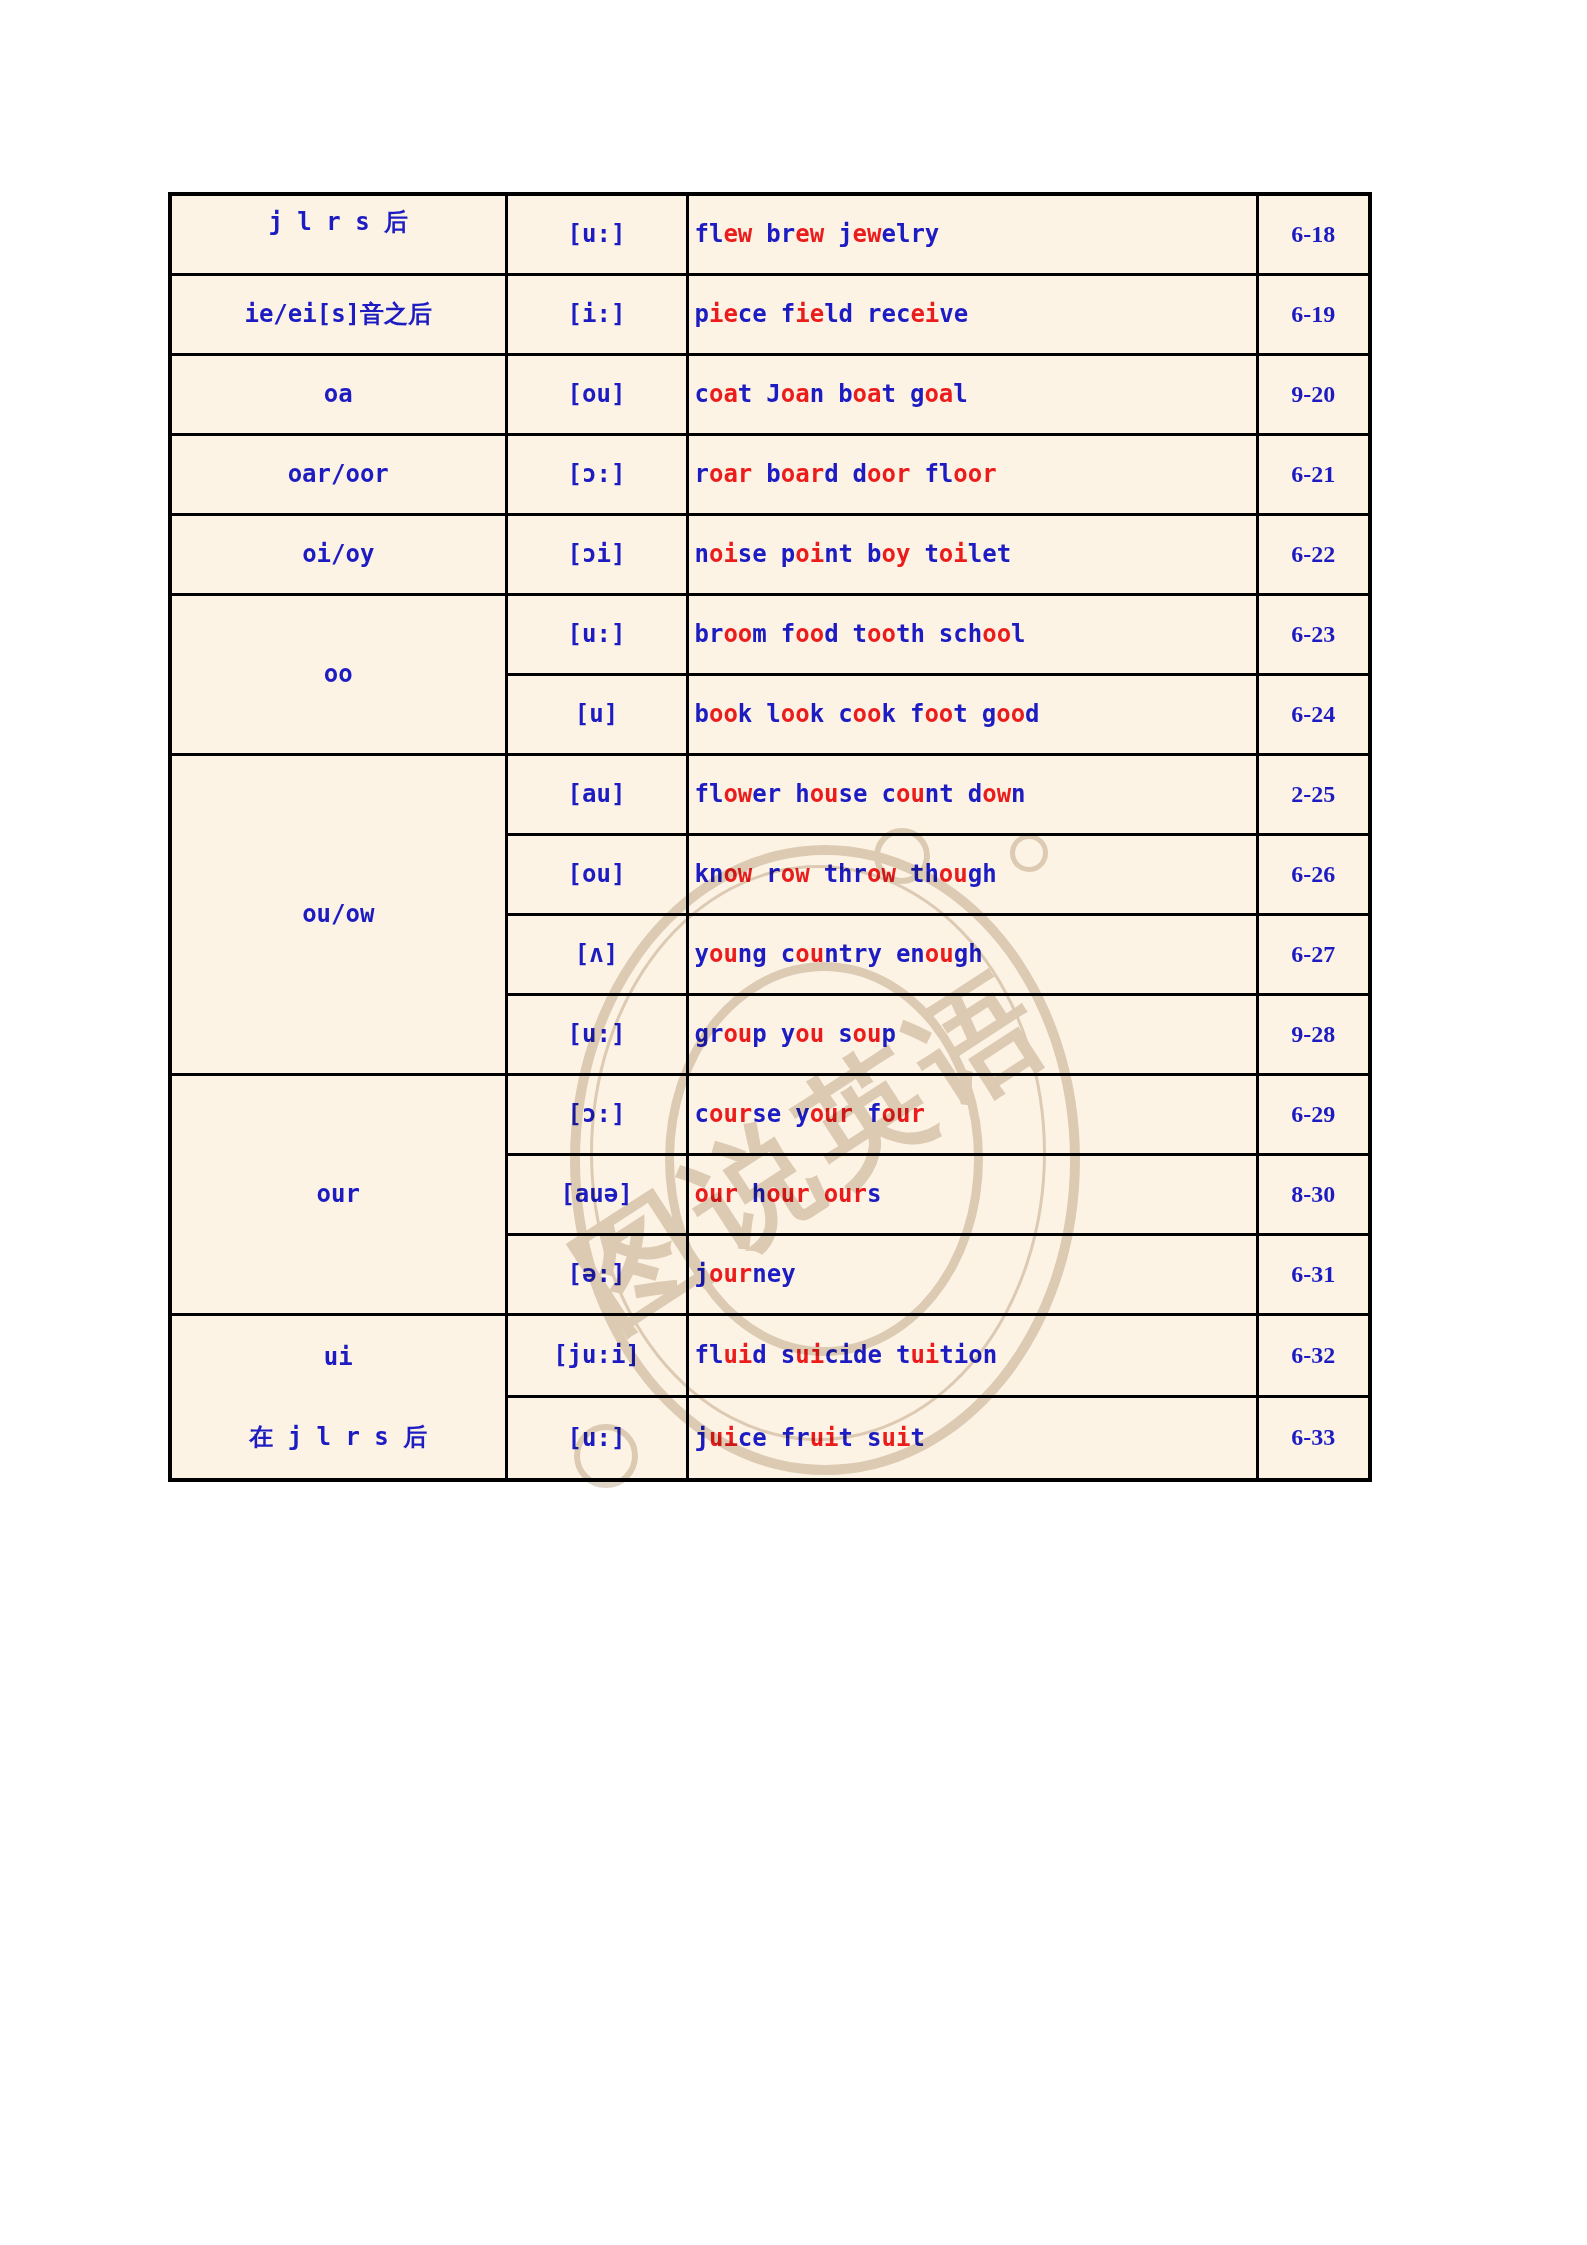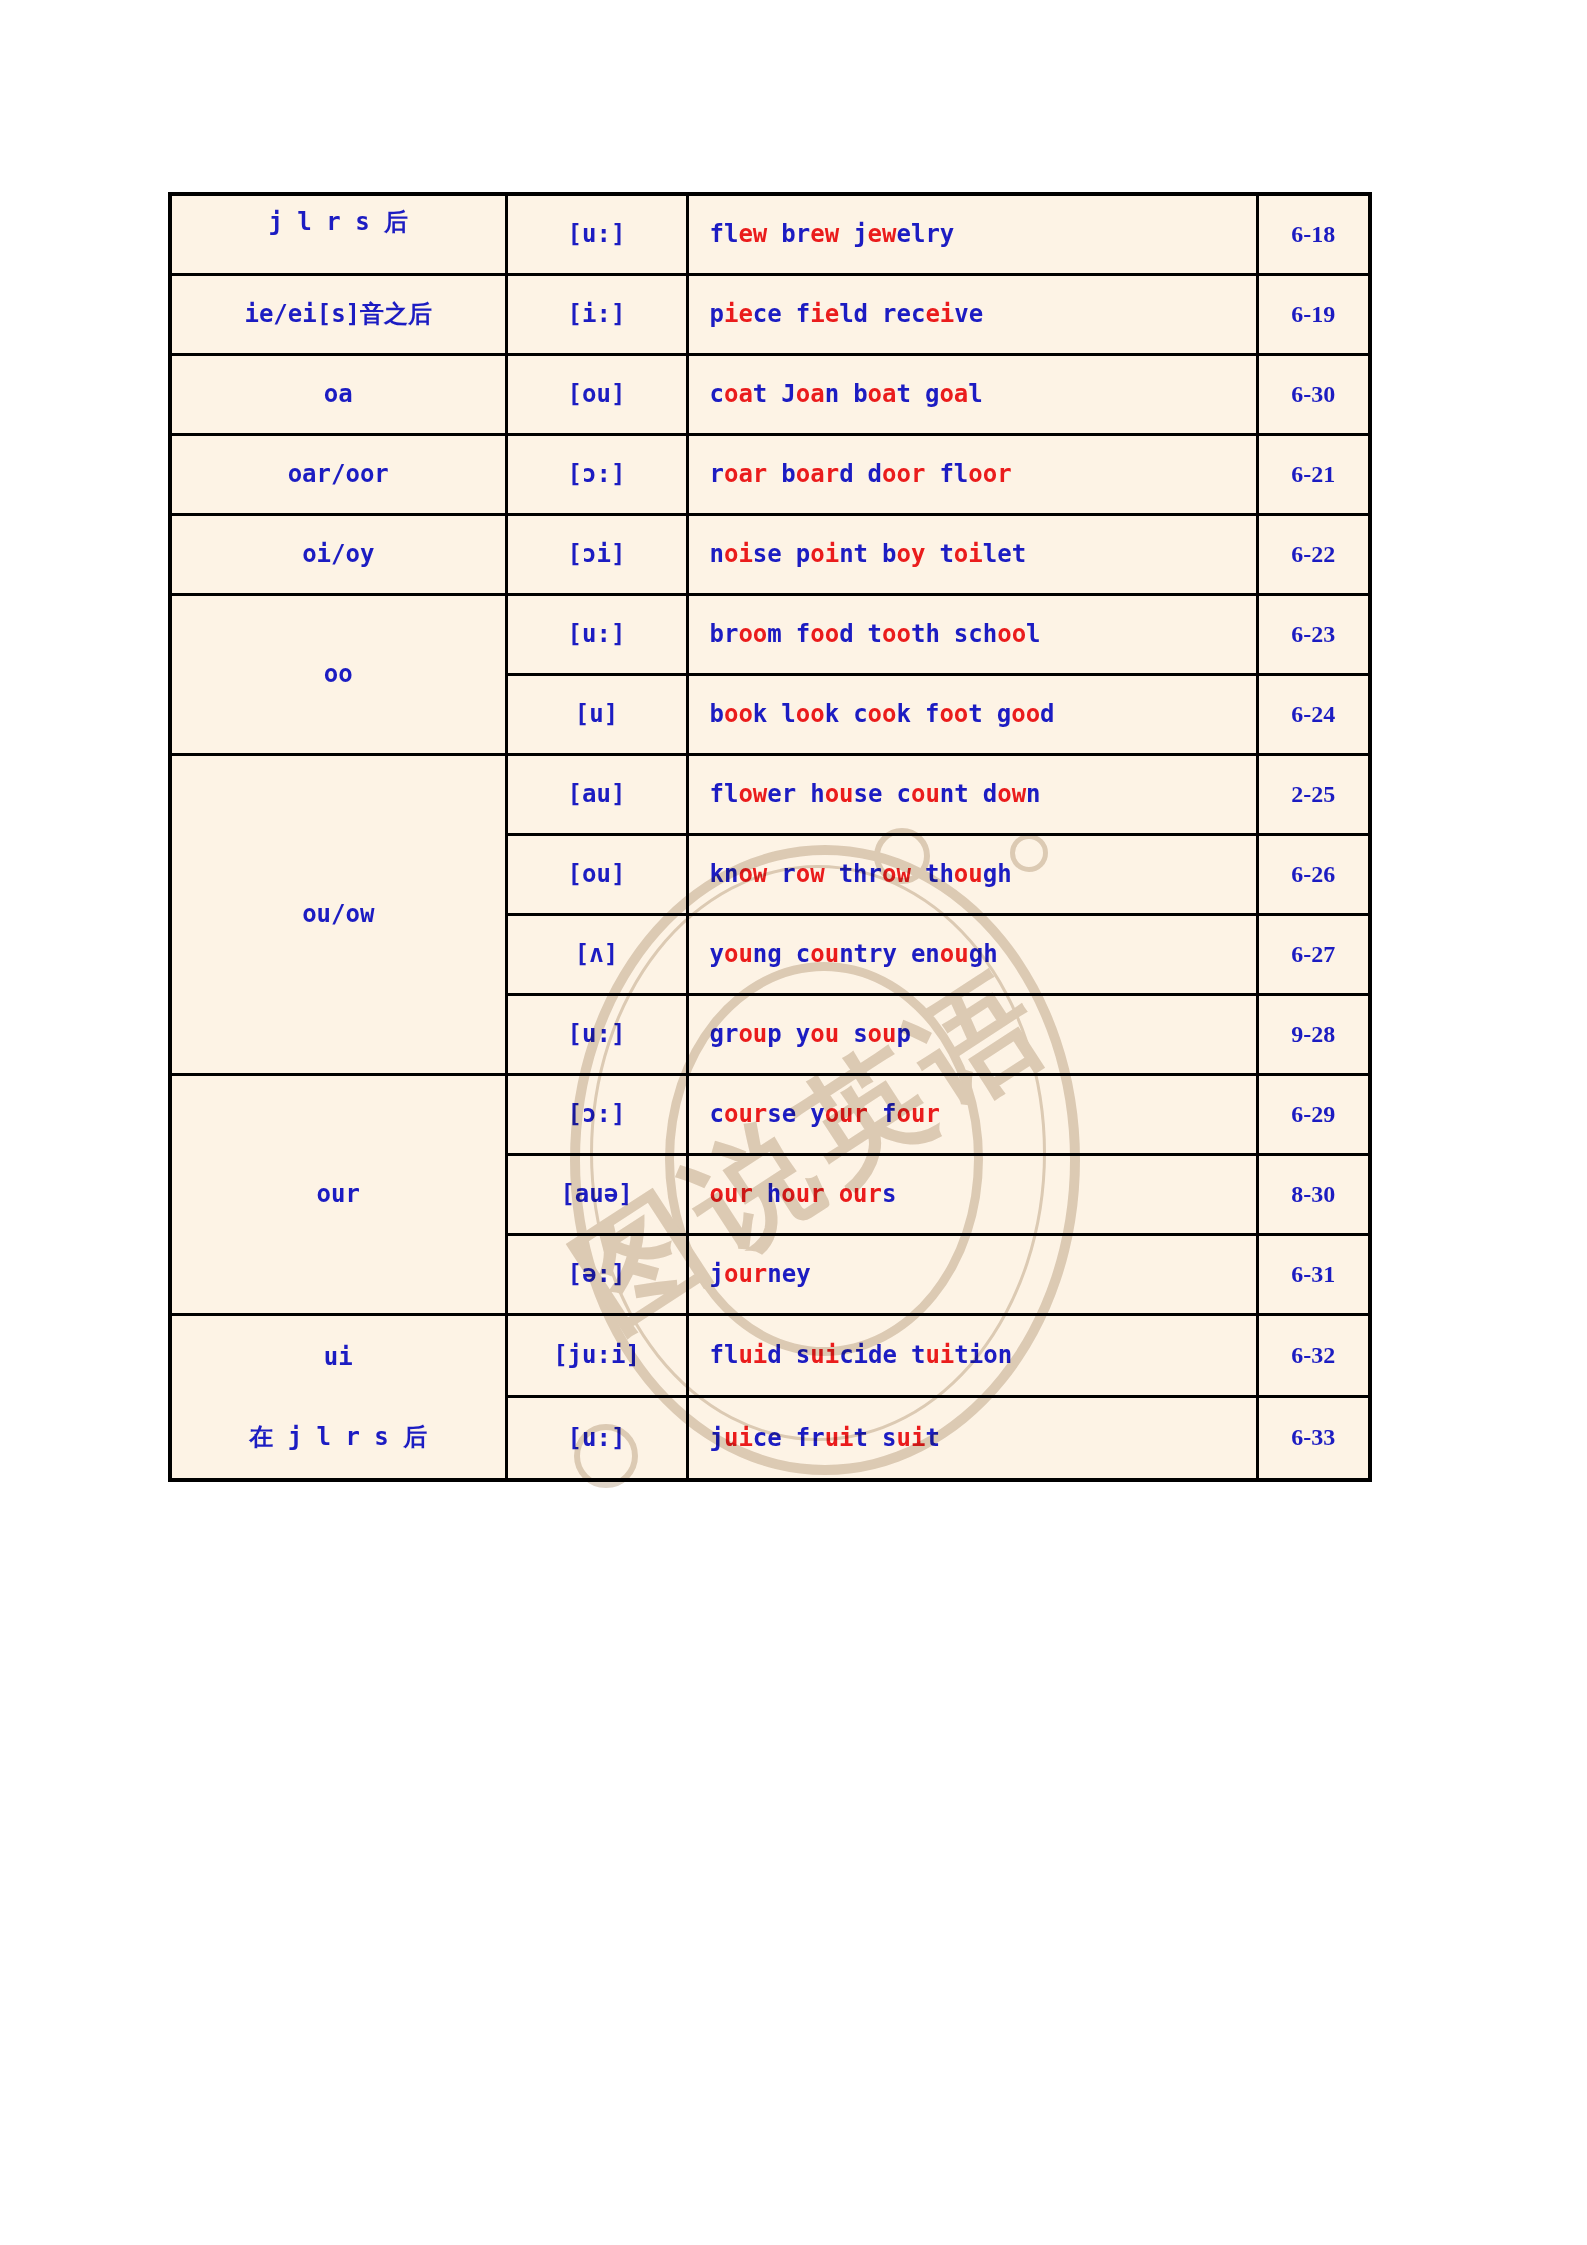--- a/index.html
+++ b/index.html
@@ -25,21 +25,21 @@
     border:3px solid var(--grid,#000);
     background:var(--cellbg,#fdf3e5);
     color:var(--blue,#1c1cc2);
     font-weight:bold;
     font-size:24px;
     vertical-align:middle;
   }
   td.combination{text-align:center;}
   td.combination.valign-top{vertical-align:top;padding-top:10px;text-align:center;}
   td.phonetic{text-align:center;}
-  td.examples{text-align:left;padding-left:21px;}
+  td.examples{text-align:left;padding-left:6px;}
   td.number{text-align:center;font-family:Liberation Serif, serif;}
   .label-stack{display:flex;flex-direction:column;}
   .label-line{flex:1;display:flex;align-items:center;justify-content:center;}
   .word{white-space:nowrap;}
   .word + .word{margin-left:14px;}
   .seg{color:var(--blue,#1c1cc2);}
   .seg.red{color:var(--red,#ea1c1c);}
 
   
   .watermark-layer{
@@ -87,21 +87,21 @@
         <tr>
           <td class="combination" rowspan="1">ie/ei[s]音之后</td>
           <td class="phonetic">[i:]</td>
           <td class="examples"><span class="word"><span class="seg">p</span><span class="seg red">ie</span><span class="seg">ce</span></span><span class="word"><span class="seg">f</span><span class="seg red">ie</span><span class="seg">ld</span></span><span class="word"><span class="seg">rec</span><span class="seg red">ei</span><span class="seg">ve</span></span></td>
           <td class="number">6-19</td>
         </tr>
         <tr>
           <td class="combination" rowspan="1">oa</td>
           <td class="phonetic">[ou]</td>
           <td class="examples"><span class="word"><span class="seg">c</span><span class="seg red">oa</span><span class="seg">t</span></span><span class="word"><span class="seg">J</span><span class="seg red">oa</span><span class="seg">n</span></span><span class="word"><span class="seg">b</span><span class="seg red">oa</span><span class="seg">t</span></span><span class="word"><span class="seg">g</span><span class="seg red">oa</span><span class="seg">l</span></span></td>
-          <td class="number">6-30</td>
+          <td class="number">9-20</td>
         </tr>
         <tr>
           <td class="combination" rowspan="1">oar/oor</td>
           <td class="phonetic">[ɔ:]</td>
           <td class="examples"><span class="word"><span class="seg">r</span><span class="seg red">oar</span></span><span class="word"><span class="seg">b</span><span class="seg red">oar</span><span class="seg">d</span></span><span class="word"><span class="seg">d</span><span class="seg red">oor</span></span><span class="word"><span class="seg">fl</span><span class="seg red">oor</span></span></td>
           <td class="number">6-21</td>
         </tr>
         <tr>
           <td class="combination" rowspan="1">oi/oy</td>
           <td class="phonetic">[ɔi]</td>

